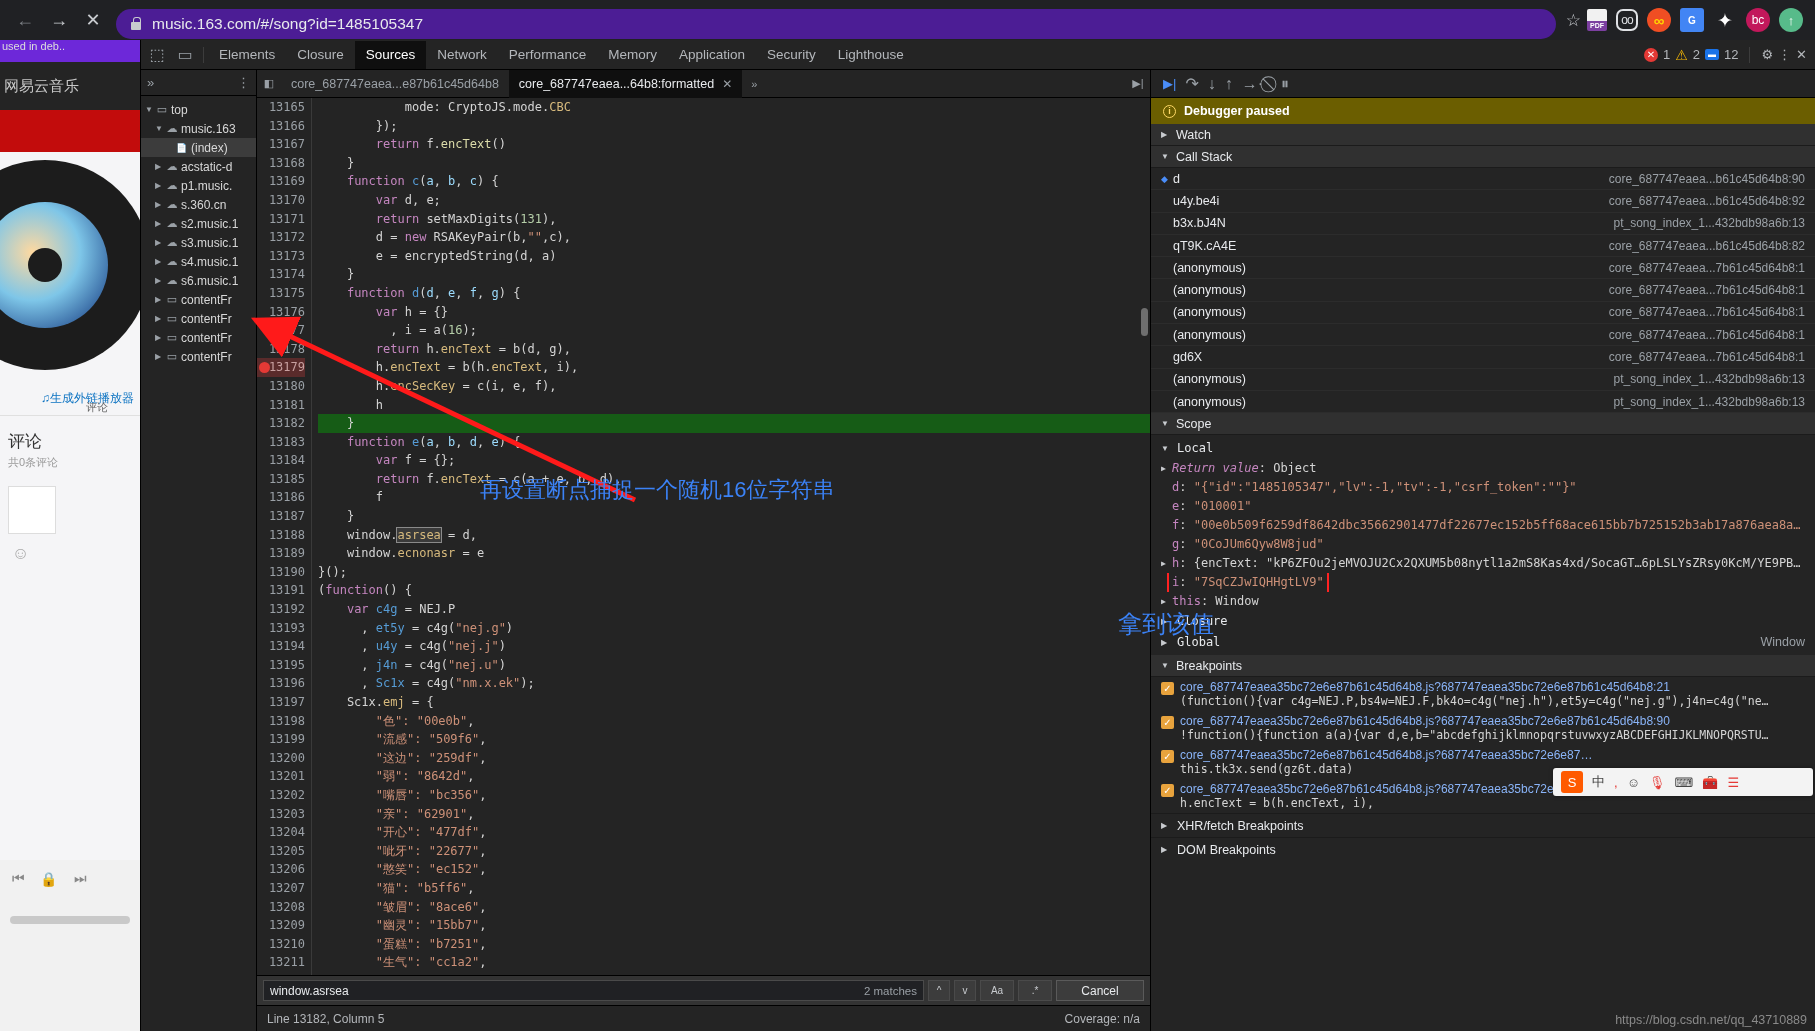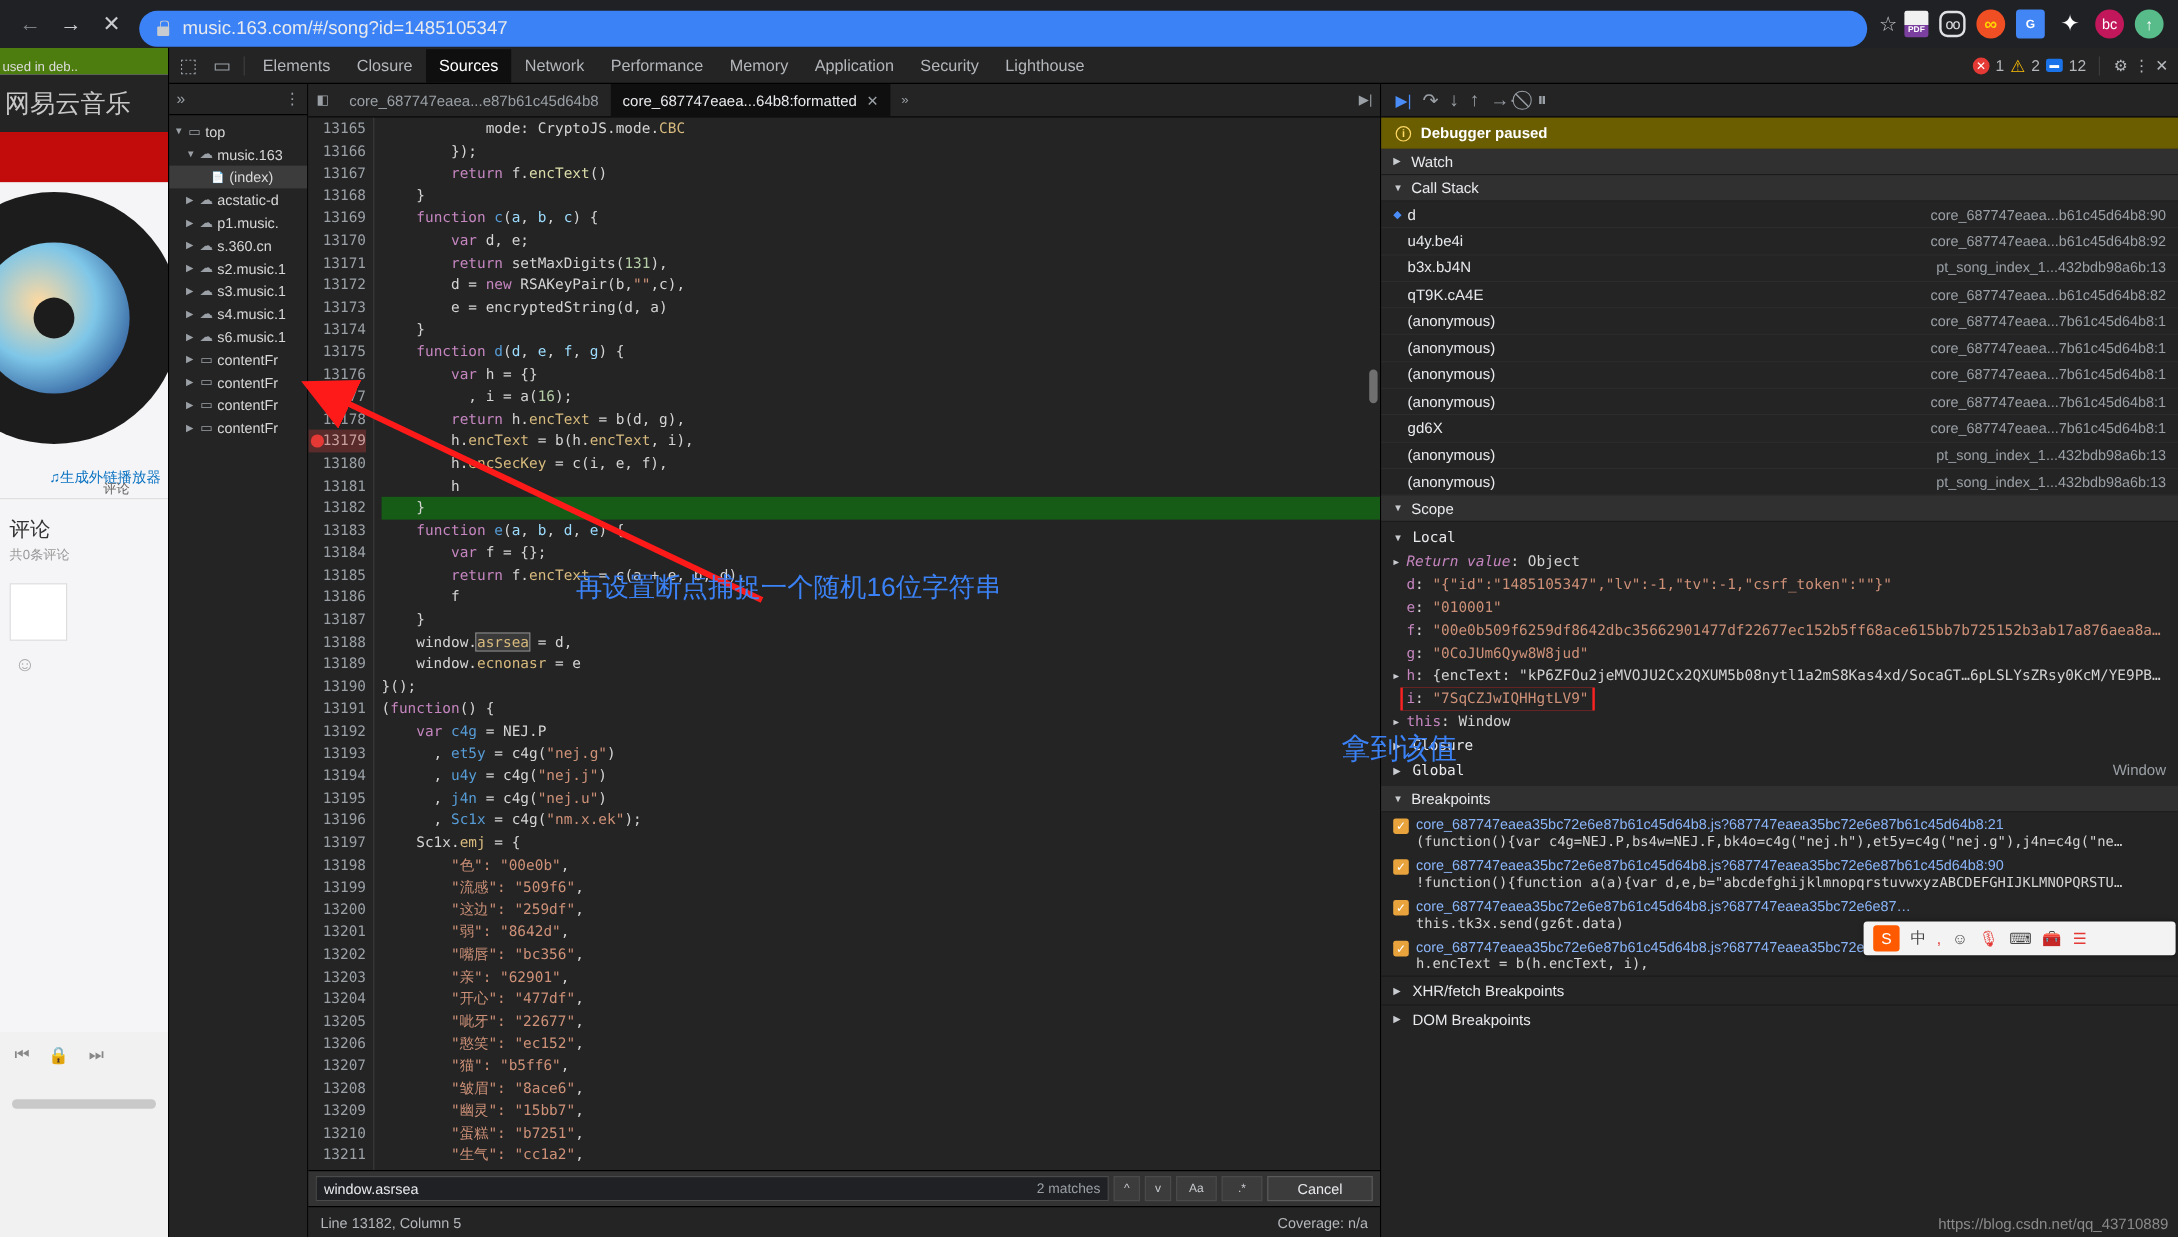--- a/index.html
+++ b/index.html
@@ -16,21 +16,21 @@
   .browser-bar {
     position: absolute; left: 0; top: 0; width: 1815px; height: 40px;
     background: #202124; display: flex; align-items: center; padding: 0 8px;
   }
   .nav-btn {
     width: 34px; height: 34px; display: flex; align-items: center; justify-content: center;
     color: #c8cbcf; font-size: 18px; border-radius: 17px; flex: 0 0 auto;
   }
   .nav-btn.dim { color: #7b7f84; }
   .omnibox {
-    flex: 1 1 auto; height: 30px; background: #3b82f6; border-radius: 15px;
+    flex: 1 1 auto; height: 30px; background: #4c1d95; border-radius: 15px;
     margin: 8px 10px 0 6px; display: flex; align-items: center; padding: 0 14px;
     min-width: 0;
   }
   .lock-ico { width: 12px; height: 14px; position: relative; margin-right: 10px; flex:0 0 auto;}
   .lock-ico::before {
     content:""; position:absolute; left:1px; top:5px; width:10px; height:8px;
     background:#c8cbcf; border-radius:1px;
   }
   .lock-ico::after {
     content:""; position:absolute; left:3px; top:0px; width:6px; height:7px;
@@ -51,24 +51,24 @@
                 color:#fff; position:relative; }
   .ext-puzzle { color:#fff; font-size:19px; background:none; }
   .ext-bc { background:#c2185b; border-radius:50%; font-size:12px; }
   .ext-up { background:#57bb8a; border-radius:50%; font-size:13px; color:#fff; }
 
   
   .page-left {
     position:absolute; left:0; top:40px; width:140px; height:820px;
     background:#f5f5f7; overflow:hidden;
   }
-  .pl-topbar { height:22px; background:#4d7c0f; color:#ddd; font-size:11px;
-               display:flex; align-items:flex-end; padding-left:2px; }
+  .pl-topbar { height:22px; background:#6d28d9; color:#ddd; font-size:11px;
+               display:flex; align-items:flex-start; padding-left:2px; }
   .pl-nav { height:48px; background:#242424; display:flex; align-items:center;
-            padding-left:4px; color:#c8c8c8; font-size:21px; }
+            padding-left:4px; color:#c8c8c8; font-size:15px; }
   .pl-redbar { height:42px; background:#c20c0c; }
   .pl-disc { position:relative; height:230px; background:#f5f5f7; overflow:hidden; }
   .disc-outer { position:absolute; left:-60px; top:8px; width:210px; height:210px;
                 border-radius:50%; background:#1c1c1c; }
   .disc-inner { position:absolute; left:-18px; top:50px; width:126px; height:126px;
                 border-radius:50%;
                 background: radial-gradient(circle at 40% 40%, #ffd9a0, #7ec6e8 45%, #3d6fa8 75%, #1b3b5f);}
   .disc-hole { position:absolute; left:28px; top:96px; width:34px; height:34px;
                border-radius:50%; background:#1c1c1c; }
   .pl-gen { color:#0c73c2; font-size:12px; padding:8px 6px 4px 8px;text-align:right; }

